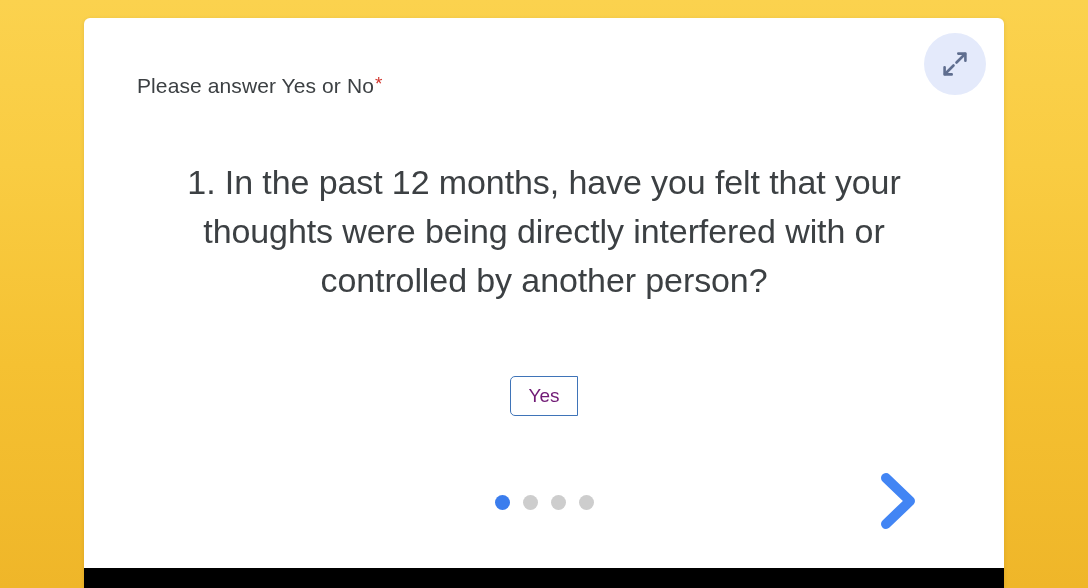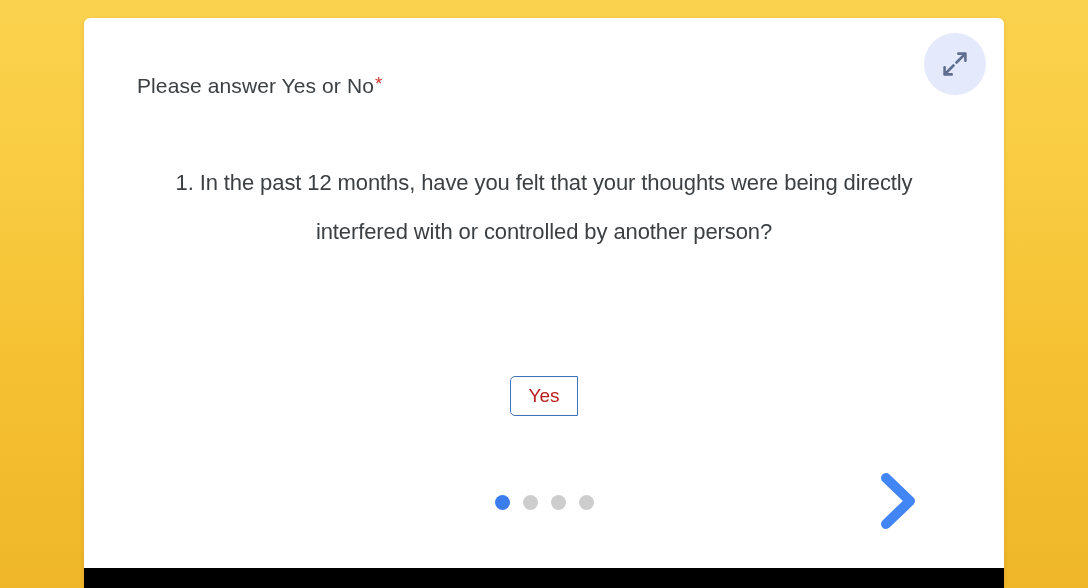--- a/index.html
+++ b/index.html
@@ -61,41 +61,41 @@
     cursor:pointer;
   }
   .expand-btn svg { display:block; }
 
   
   .question {
     position:absolute;
     left:60px; top:140px;
     width:800px;
     text-align:center;
-    font-size:22px;
+    font-size:34px;
     line-height:49px;
     color:#3c4043;
     font-weight:400;
     letter-spacing:-0.1px;
   }
 
   
   .answers {
     position:absolute;
     left:0; right:0; top:358px;
     display:flex; justify-content:center;
   }
   .answer-group { display:flex; }
   .answer-btn {
     min-width:68px;
     height:40px;
     padding:0 15px;
     background:#ffffff;
     border:1px solid #3f74b8;
-    color:#b91c1c;
+    color:#701a75;
     font-size:19px;
     font-family:"Liberation Sans", sans-serif;
     line-height:38px;
     text-align:center;
     cursor:pointer;
     border-radius:5px;
   }
   .answer-btn.first { border-top-right-radius:0; border-bottom-right-radius:0; }
   .answer-btn.last  { border-top-left-radius:0;  border-bottom-left-radius:0; border-left:none; }
 

